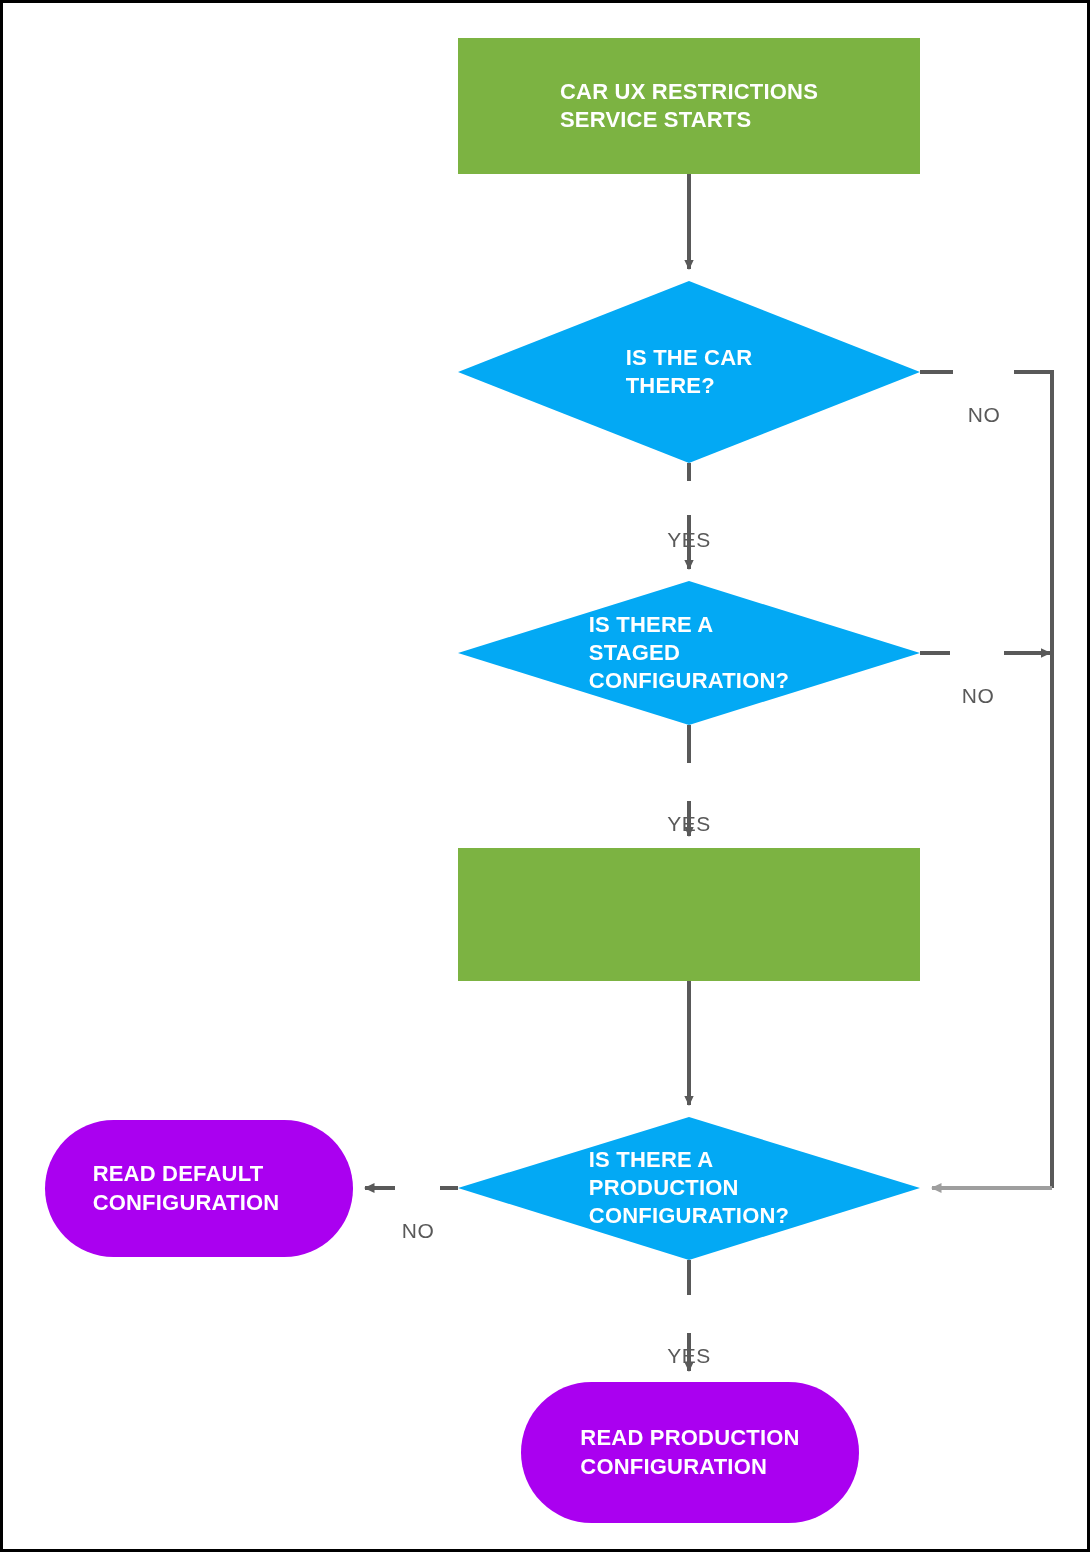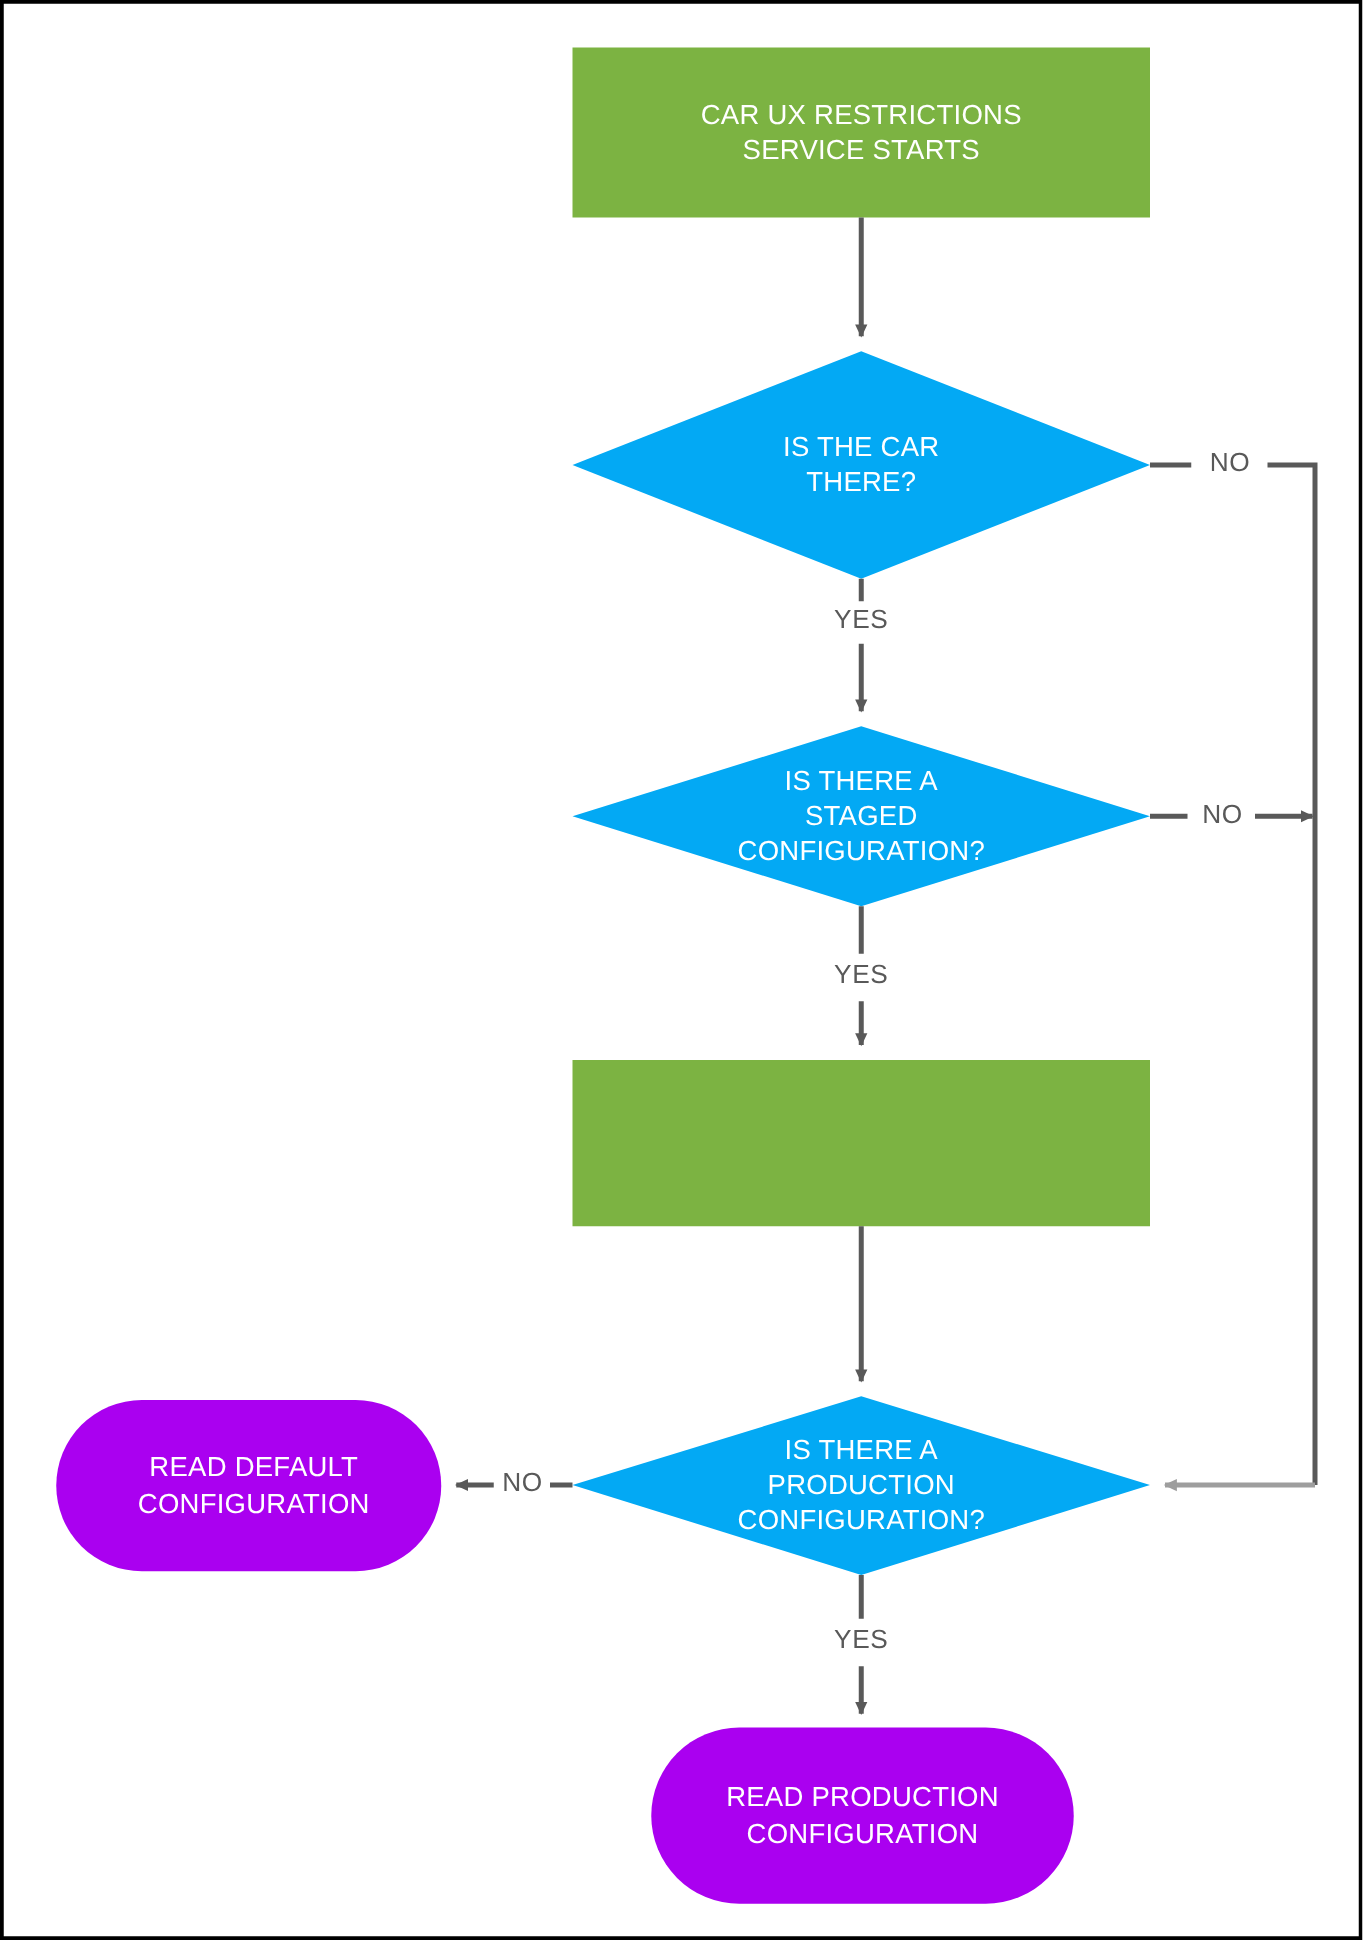--- a/index.html
+++ b/index.html
@@ -22,39 +22,39 @@
     top: 0;
     left: 0;
     width: 1090px;
     height: 1552px;
   }
   .node-label {
     position: absolute;
     display: flex;
     align-items: center;
     justify-content: center;
-    text-align: center;
     color: #ffffff;
-    font-weight: normal;
+    font-weight: bold;
     font-family: "Liberation Sans", sans-serif;
     line-height: 1.28;
     letter-spacing: 0.2px;
     white-space: pre-line;
     pointer-events: none;
   }
   .edge-label {
     position: absolute;
     color: #595959;
     font-family: "Liberation Sans", sans-serif;
     font-size: 21px;
     font-weight: normal;
     letter-spacing: 0.5px;
     text-align: center;
     white-space: nowrap;
     pointer-events: none;
+    margin-top: 44px;
   }
   .hit {
     position: absolute;
     cursor: pointer;
   }
 </style>
 </head>
 <body>
 
 <div id="page">
@@ -118,21 +118,21 @@
 
   <div class="node-label" style="left:516px; top:594px; width:340px; height:112px; font-size:22px;">IS THERE A
 STAGED
 CONFIGURATION?</div>
 
 
   <div class="node-label" style="left:516px; top:1129px; width:340px; height:112px; font-size:22px;">IS THERE A
 PRODUCTION
 CONFIGURATION?</div>
 
-  <div class="node-label" style="left:46px; top:1117px; width:308px; height:137px; font-size:22px;">READ DEFAULT
+  <div class="node-label" style="left:29px; top:1117px; width:308px; height:137px; font-size:22px;">READ DEFAULT
 CONFIGURATION</div>
 
   <div class="node-label" style="left:518px; top:1379px; width:338px; height:141px; font-size:22px;">READ PRODUCTION
 CONFIGURATION</div>
 
   <div class="edge-label" style="left:950px; top:356px; width:62px;">NO</div>
 
   <div class="edge-label" style="left:655px; top:481px; width:62px;">YES</div>
 
   <div class="edge-label" style="left:947px; top:637px; width:56px;">NO</div>

